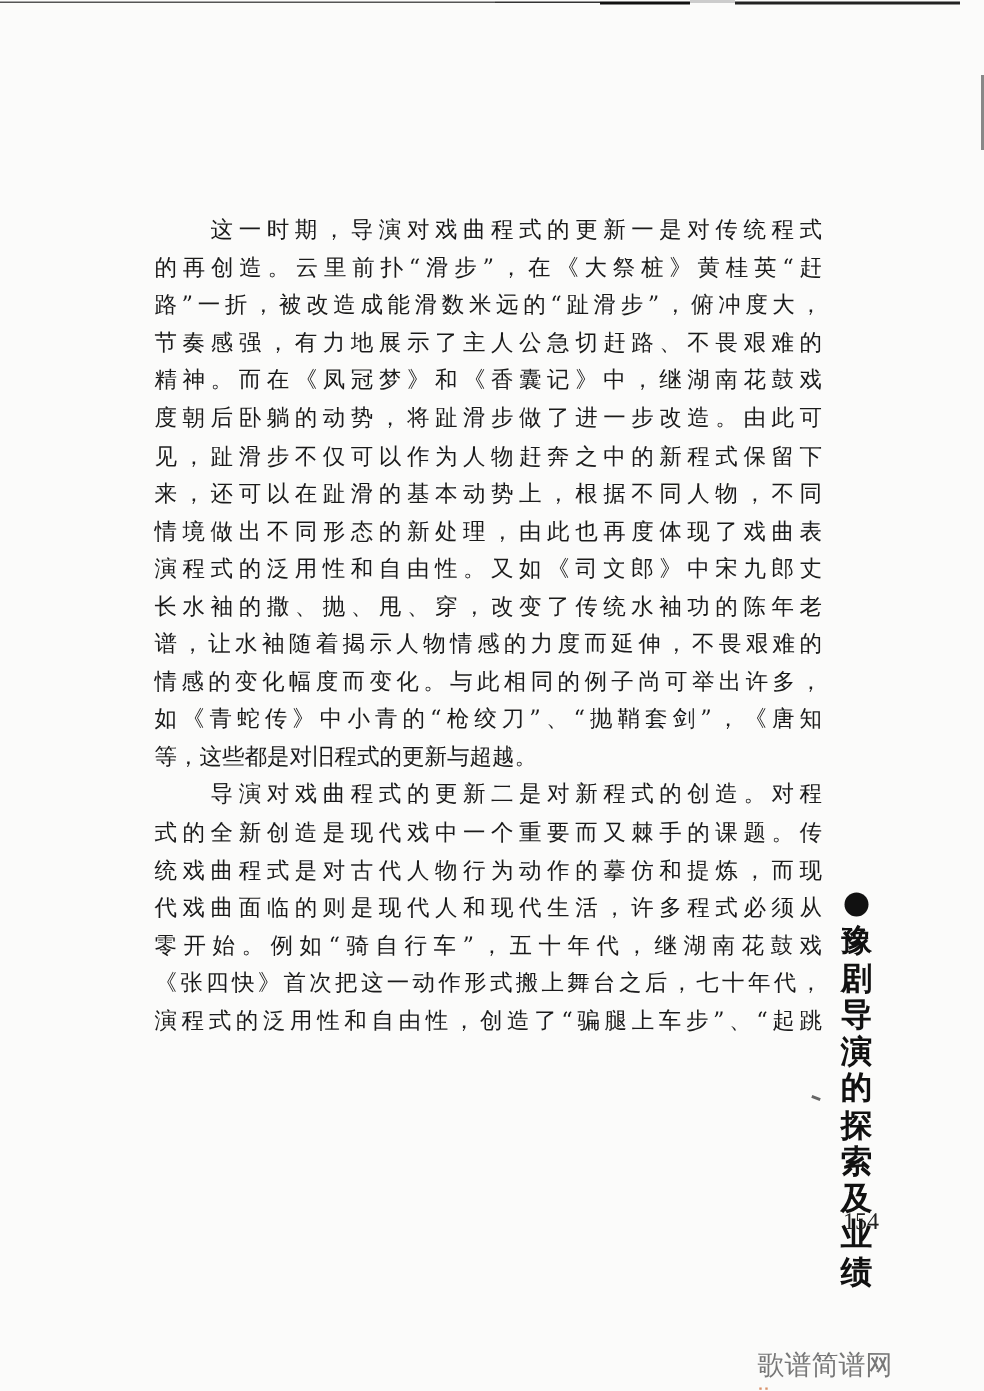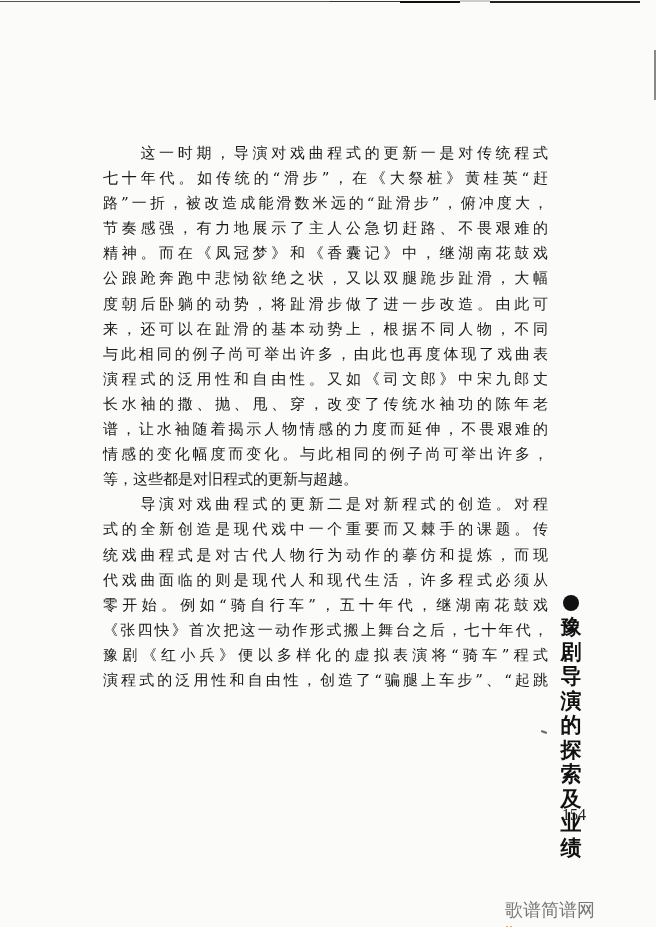--- a/index.html
+++ b/index.html
@@ -55,40 +55,40 @@
   <div class="seg" style="left:0;width:330px;top:1px;height:1px;background:#555"></div>
   <div class="seg" style="left:330px;width:70px;top:1px;height:1px;background:#333"></div>
   <div class="seg" style="left:400px;width:60px;top:1px;height:2px;background:#111"></div>
   <div class="seg" style="left:460px;width:30px;top:0px;height:2px;background:#ccc"></div>
   <div class="seg" style="left:490px;width:150px;top:1px;height:2px;background:#222"></div>
 </div>
 <div class="scan-right"></div>
 
 <div class="page-body" id="page-body">
     <div class="line">　　这一时期，导演对戏曲程式的更新一是对传统程式</div>
-    <div class="line">七十年代。如传统的“滑步”，在《大祭桩》黄桂英“赶</div>
+    <div class="line">的再创造。云里前扑“滑步”，在《大祭桩》黄桂英“赶</div>
     <div class="line">路”一折，被改造成能滑数米远的“趾滑步”，俯冲度大，</div>
     <div class="line">节奏感强，有力地展示了主人公急切赶路、不畏艰难的</div>
     <div class="line">精神。而在《凤冠梦》和《香囊记》中，继湖南花鼓戏</div>
-    <div class="line">公踉跄奔跑中悲恸欲绝之状，又以双腿跪步趾滑，大幅</div>
     <div class="line">度朝后卧躺的动势，将趾滑步做了进一步改造。由此可</div>
+    <div class="line">见，趾滑步不仅可以作为人物赶奔之中的新程式保留下</div>
     <div class="line">来，还可以在趾滑的基本动势上，根据不同人物，不同</div>
-    <div class="line">与此相同的例子尚可举出许多，由此也再度体现了戏曲表</div>
+    <div class="line">情境做出不同形态的新处理，由此也再度体现了戏曲表</div>
     <div class="line">演程式的泛用性和自由性。又如《司文郎》中宋九郎丈</div>
     <div class="line">长水袖的撒、抛、甩、穿，改变了传统水袖功的陈年老</div>
     <div class="line">谱，让水袖随着揭示人物情感的力度而延伸，不畏艰难的</div>
     <div class="line">情感的变化幅度而变化。与此相同的例子尚可举出许多，</div>
+    <div class="line">如《青蛇传》中小青的“枪绞刀”、“抛鞘套剑”，《唐知</div>
     <div class="line last">等，这些都是对旧程式的更新与超越。</div>
     <div class="line">　　导演对戏曲程式的更新二是对新程式的创造。对程</div>
     <div class="line">式的全新创造是现代戏中一个重要而又棘手的课题。传</div>
     <div class="line">统戏曲程式是对古代人物行为动作的摹仿和提炼，而现</div>
     <div class="line">代戏曲面临的则是现代人和现代生活，许多程式必须从</div>
     <div class="line">零开始。例如“骑自行车”，五十年代，继湖南花鼓戏</div>
     <div class="line">《张四快》首次把这一动作形式搬上舞台之后，七十年代，</div>
-    <div class="line">豫剧《红小兵》便以多样化的虚拟表演将“骑车”程式</div>
     <div class="line">演程式的泛用性和自由性，创造了“骗腿上车步”、“起跳</div>
   </div>
 
 <div class="side-title">
   <span class="bullet"></span>
   <span class="side-char">豫</span>
   <span class="side-char">剧</span>
   <span class="side-char">导</span>
   <span class="side-char">演</span>
   <span class="side-char">的</span>

